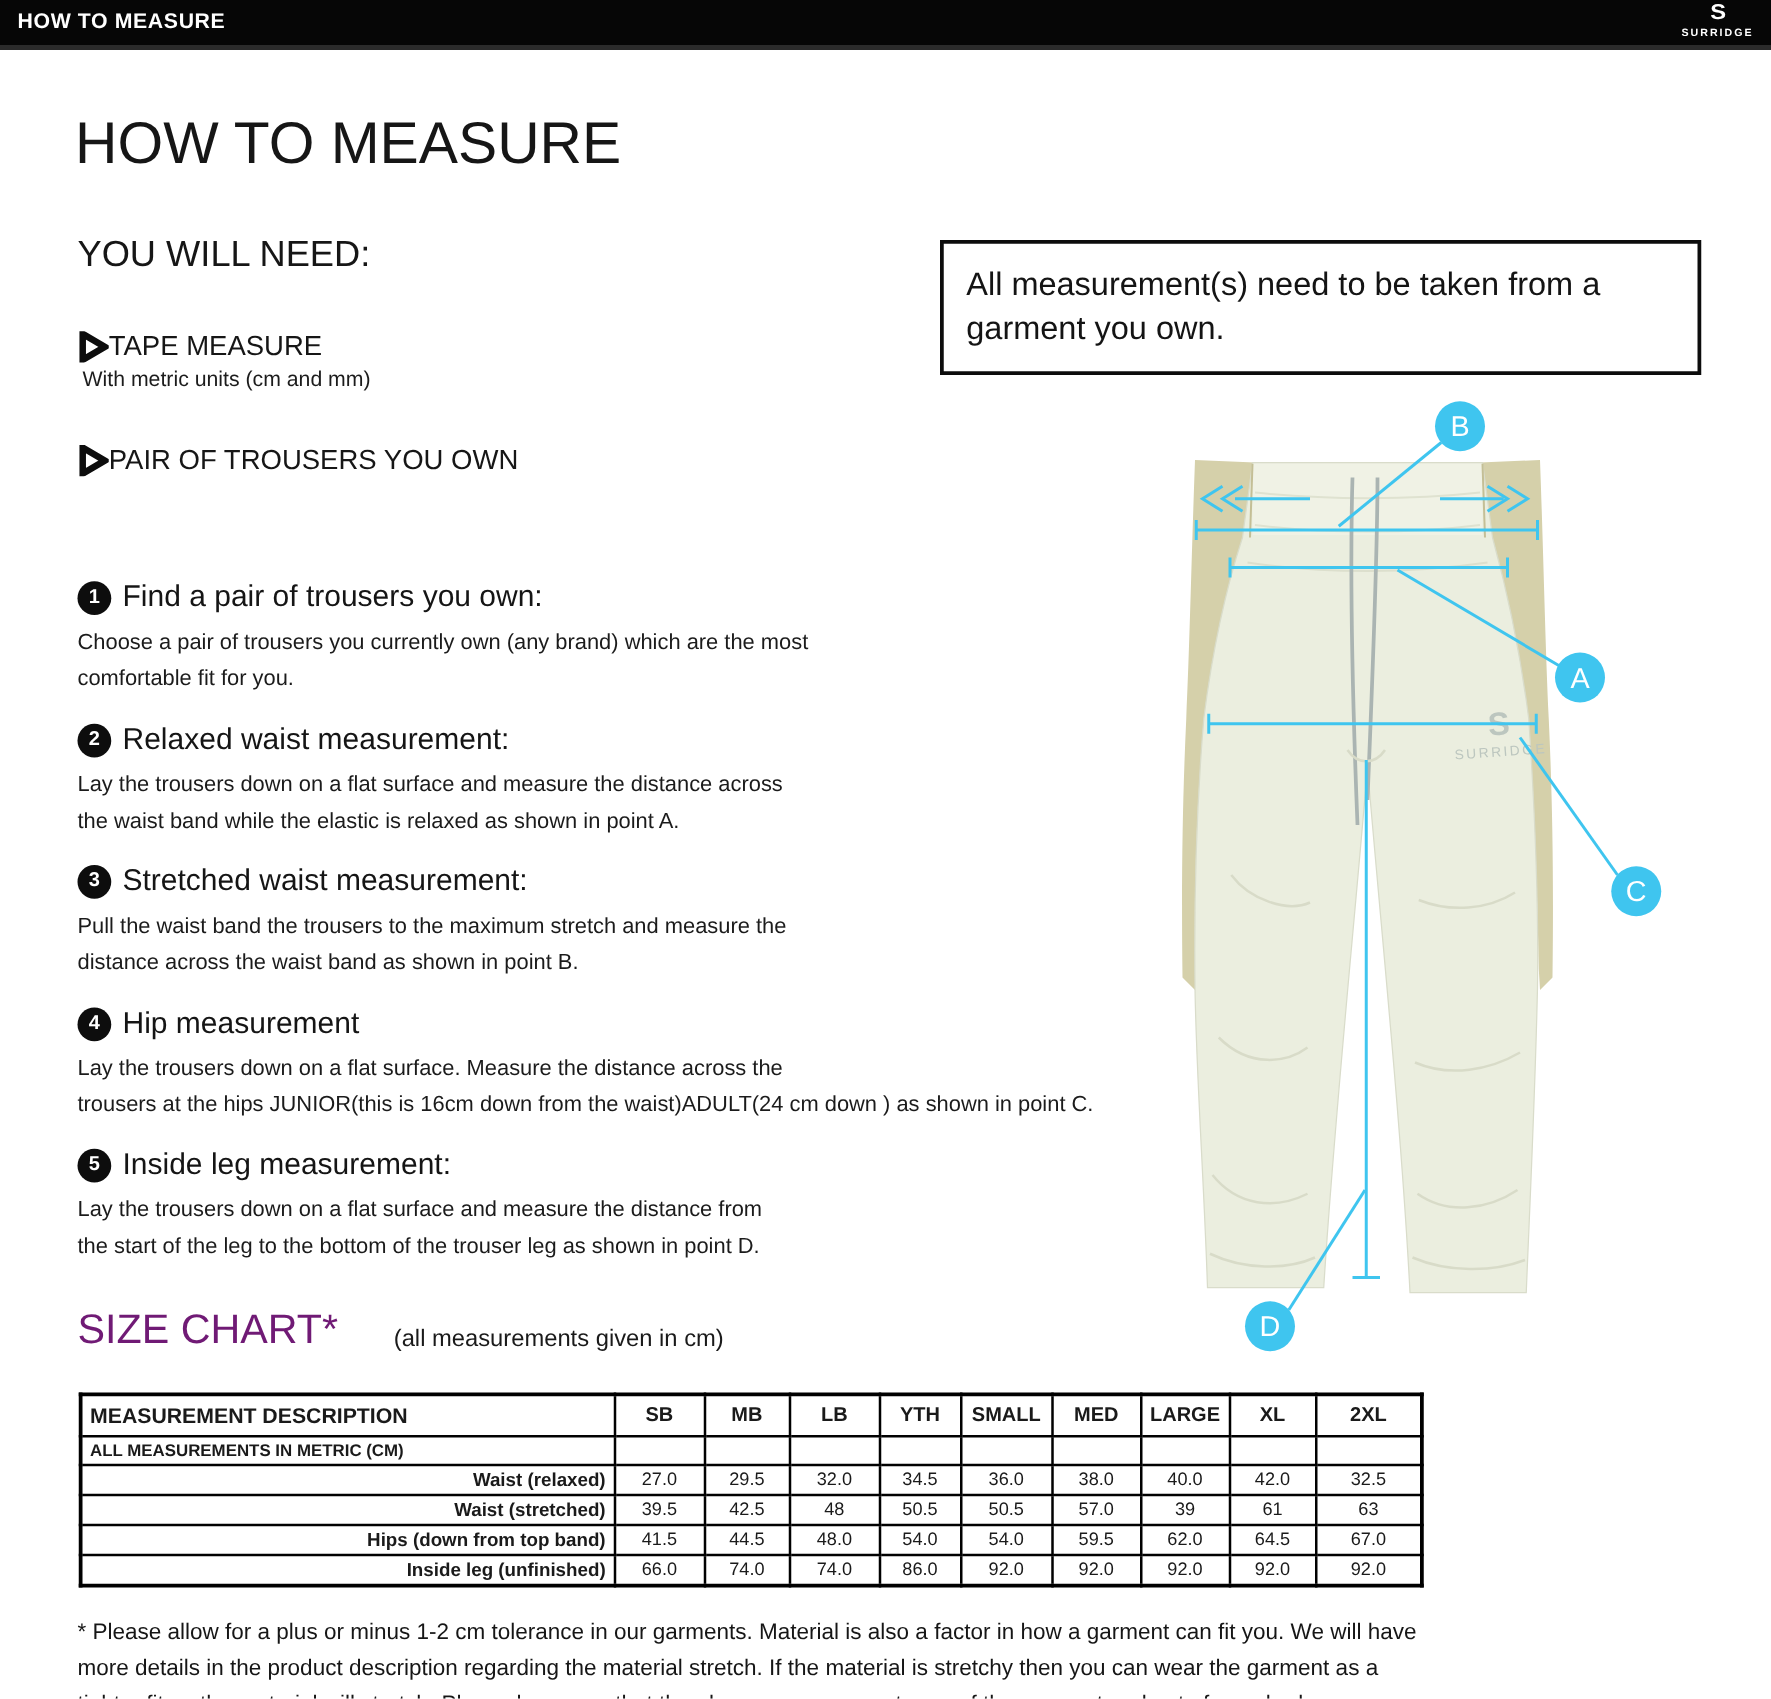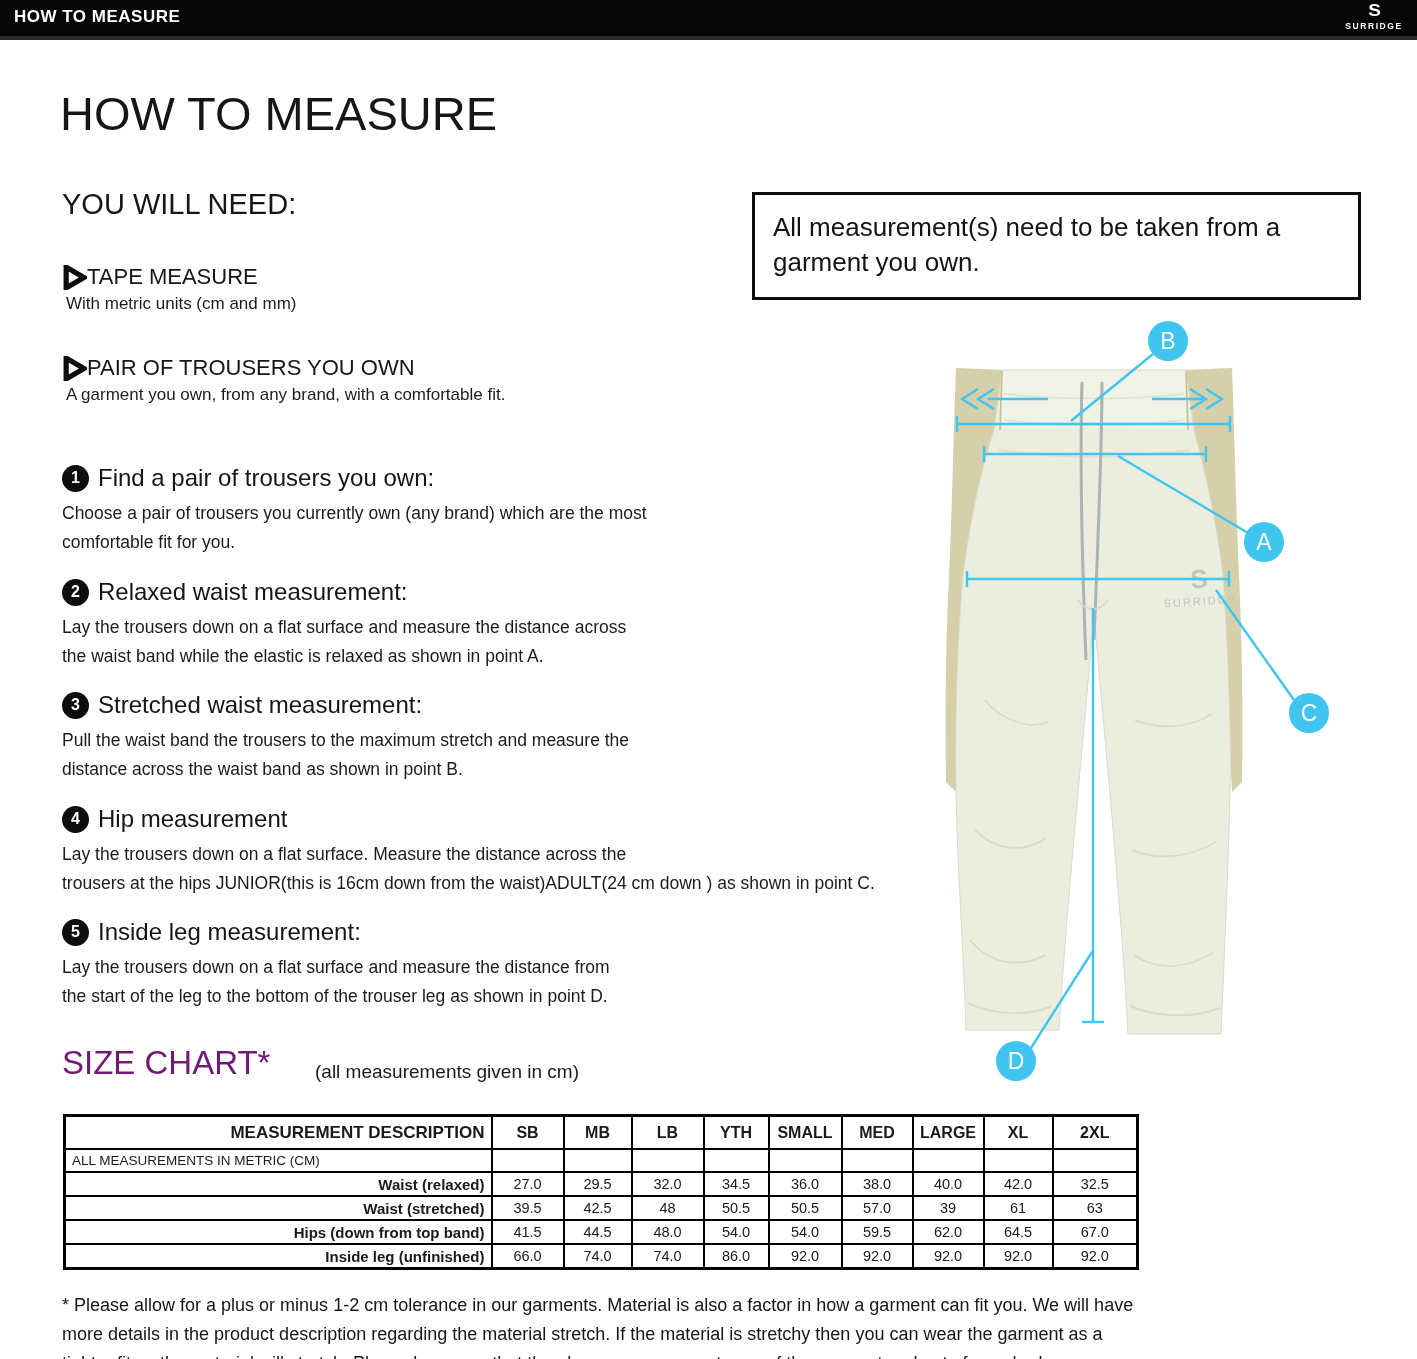--- a/index.html
+++ b/index.html
@@ -33,22 +33,22 @@
   
   .notice{position:absolute;left:752px;top:192px;width:567px;height:72px;border:3px solid #0c0c0c;
           padding:15px 18px;font-size:26px;line-height:1.33;color:#141414;white-space:pre-line;}
   
   .sizechart-head{position:absolute;left:62px;top:1044px;font-size:33px;color:#701a75;}
   .sizechart-sub{position:absolute;left:315px;top:1061px;font-size:19px;color:#1a1a1a;}
   table.sizes{position:absolute;left:63px;top:1114px;border-collapse:collapse;table-layout:fixed;
               border:3px solid #000;}
   table.sizes th,table.sizes td{border:2px solid #000;padding:0 6px;overflow:hidden;white-space:nowrap;}
   table.sizes thead th{height:31px;font-size:16px;font-weight:bold;text-align:center;}
-  table.sizes thead th.desc{text-align:right;font-size:17px;}
-  td.metric{height:21px;font-size:13.5px;font-weight:normal;text-align:left;}
+  table.sizes thead th.desc{text-align:left;font-size:17px;}
+  td.metric{height:21px;font-size:13.5px;font-weight:bold;text-align:left;}
   td.lbl{height:22px;font-size:15px;font-weight:bold;text-align:right;}
   td.val{font-size:14.5px;text-align:center;}
   
   .footnote{position:absolute;left:62px;top:1291px;width:1230px;font-size:18px;line-height:1.6;
             color:#161616;white-space:pre-line;}
   
   .diagram{position:absolute;left:930px;top:300px;width:440px;height:800px;}
 </style>
 </head>
 <body>
@@ -77,21 +77,20 @@
     <div class="need-note">With metric units (cm and mm)</div>
   </div>
 
   <div class="need" style="top:355px;">
     <div class="need-head">
       <svg class="tri" viewBox="0 0 24 24">
         <path d="M4 2 L21 12 L4 22 Z" fill="#ffffff" stroke="#0d0d0d" stroke-width="5" stroke-linejoin="miter"></path>
       </svg>
       <span class="need-title">PAIR OF TROUSERS YOU OWN</span>
     </div>
-    <div class="need-note">A garment you own, from any brand, with a comfortable fit.</div>
   </div>
 
   <div class="notice">All measurement(s) need to be taken from a
 garment you own.</div>
 
   <div class="step" style="top:464px;">
     <div class="step-head">
       <div class="badge">1</div>
       <div class="step-title">Find a pair of trousers you own:</div>
     </div>

